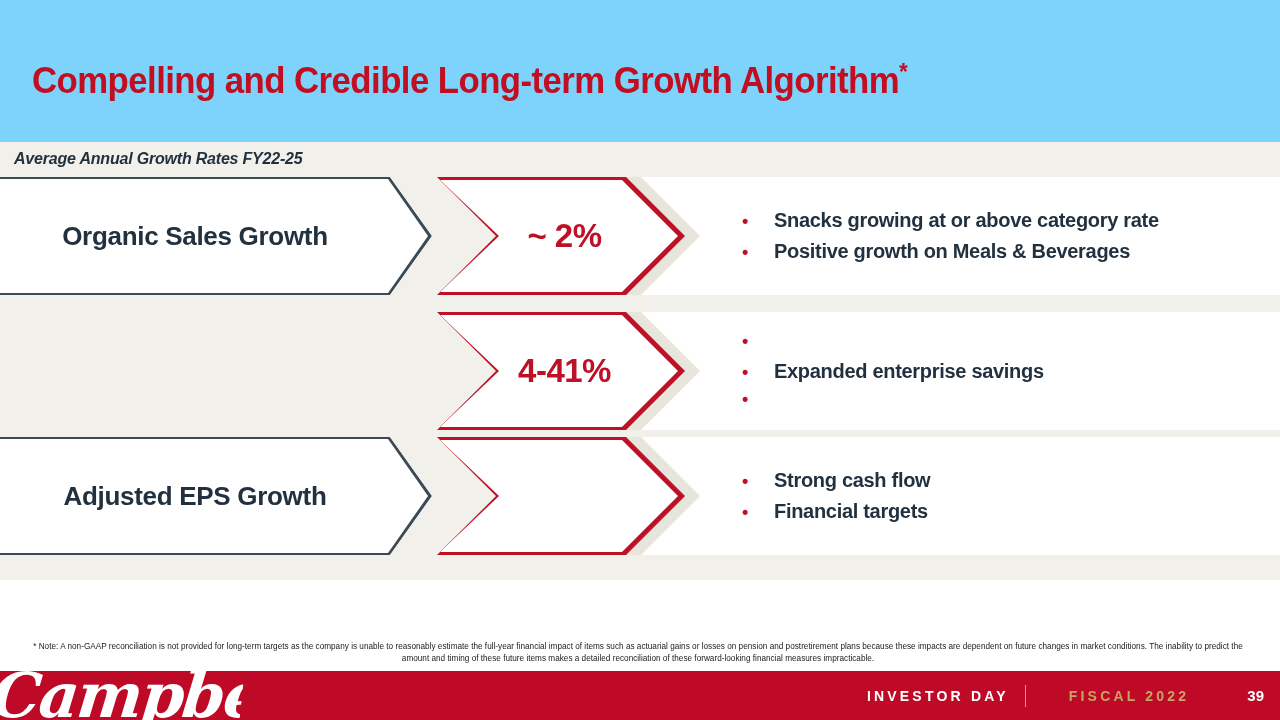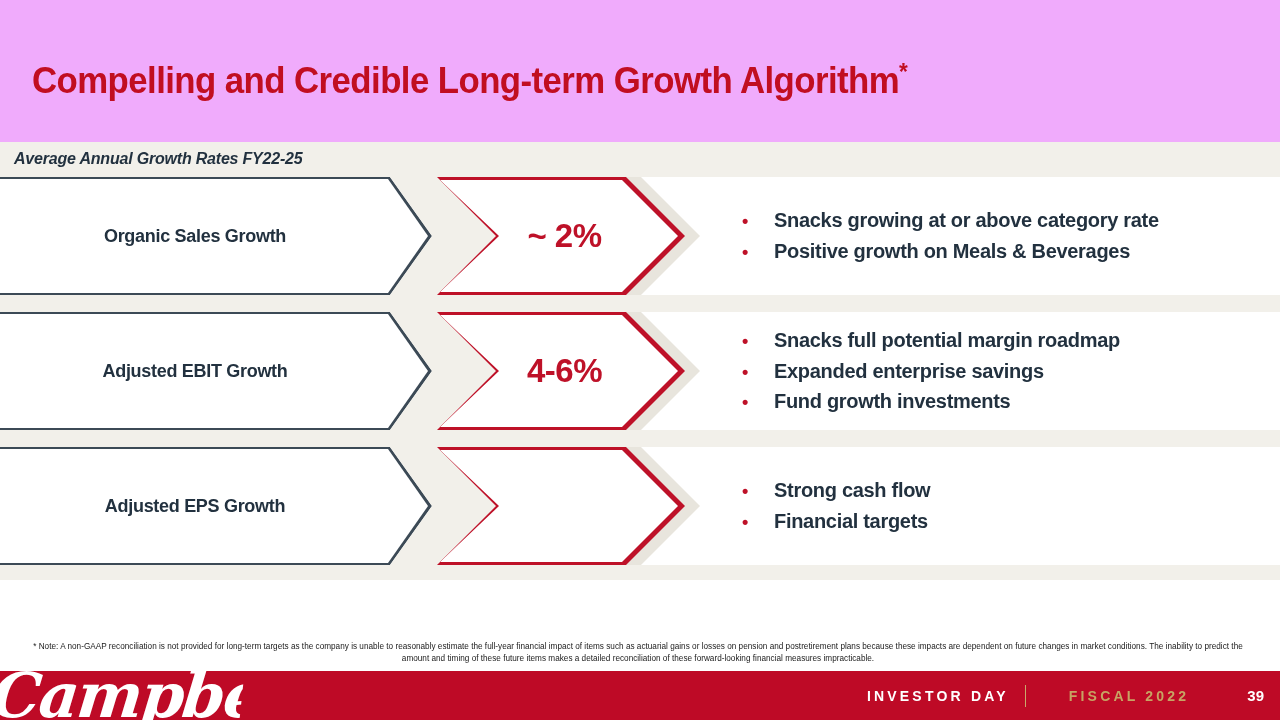--- a/index.html
+++ b/index.html
@@ -13,21 +13,21 @@
     height: 720px;
     overflow: hidden;
     font-family: "Liberation Sans", sans-serif;
     -webkit-font-smoothing: antialiased;
   }
 
   .slide {
     position: relative;
     width: 1280px;
     height: 556px;
-    background: #f0abfc;
+    background: #7dd3fc;
   }
 
   
   .slide-title {
     position: absolute;
     left: 32px;
     top: 60px;
     font-size: 37px;
     font-weight: 700;
     color: #C10E21;
@@ -67,21 +67,21 @@
 
   
   .row {
     position: absolute;
     left: 0;
     width: 1280px;
     height: 118px;
   }
   .row-1 { top: 177px; }
   .row-2 { top: 312px; }
-  .row-3 { top: 447px; border-radius: 10px; }
+  .row-3 { top: 437px; border-radius: 10px; }
 
   
   .row-band {
     position: absolute;
     left: 640px;
     top: 0;
     width: 640px;
     height: 118px;
     background: #FFFFFF;
     -webkit-clip-path: polygon(0 0, 100% 0, 100% 100%, 0 100%, 38px 50%);
@@ -117,21 +117,21 @@
   }
   .label-text {
     position: absolute;
     left: 0;
     top: 0;
     width: 390px;
     height: 118px;
     display: flex;
     align-items: center;
     justify-content: center;
-    font-size: 18px;
+    font-size: 26px;
     font-weight: 700;
     color: #22313F;
     letter-spacing: -0.3px;
     white-space: nowrap;
   }
 
   
   .chev-shadow {
     position: absolute;
     left: 452px;
@@ -318,42 +318,35 @@
       </div>
       <div class="bullet">
         <span class="bullet-dot">•</span>
         <span>Positive growth on Meals &amp; Beverages</span>
       </div>
     </div>
   </div>
 
   <div class="row row-2">
     <div class="row-band"></div>
-    <div class="label-box">
-      <div class="label-box-inner"></div>
-      <div class="label-box-fill"></div>
-      <div class="label-text">Adjusted EBIT Growth</div>
-    </div>
     <div class="chev-shadow"></div>
     <div class="chevron">
       <div class="chevron-fill"></div>
-      <div class="chevron-text">4-6%</div>
+      <div class="chevron-text">4-41%</div>
     </div>
     <div class="bullets">
       <div class="bullet">
         <span class="bullet-dot">•</span>
-        <span>Snacks full potential margin roadmap</span>
       </div>
       <div class="bullet">
         <span class="bullet-dot">•</span>
         <span>Expanded enterprise savings</span>
       </div>
       <div class="bullet">
         <span class="bullet-dot">•</span>
-        <span>Fund growth investments</span>
       </div>
     </div>
   </div>
 
   <div class="row row-3">
     <div class="row-band"></div>
     <div class="label-box">
       <div class="label-box-inner"></div>
       <div class="label-box-fill"></div>
       <div class="label-text">Adjusted EPS Growth</div>

